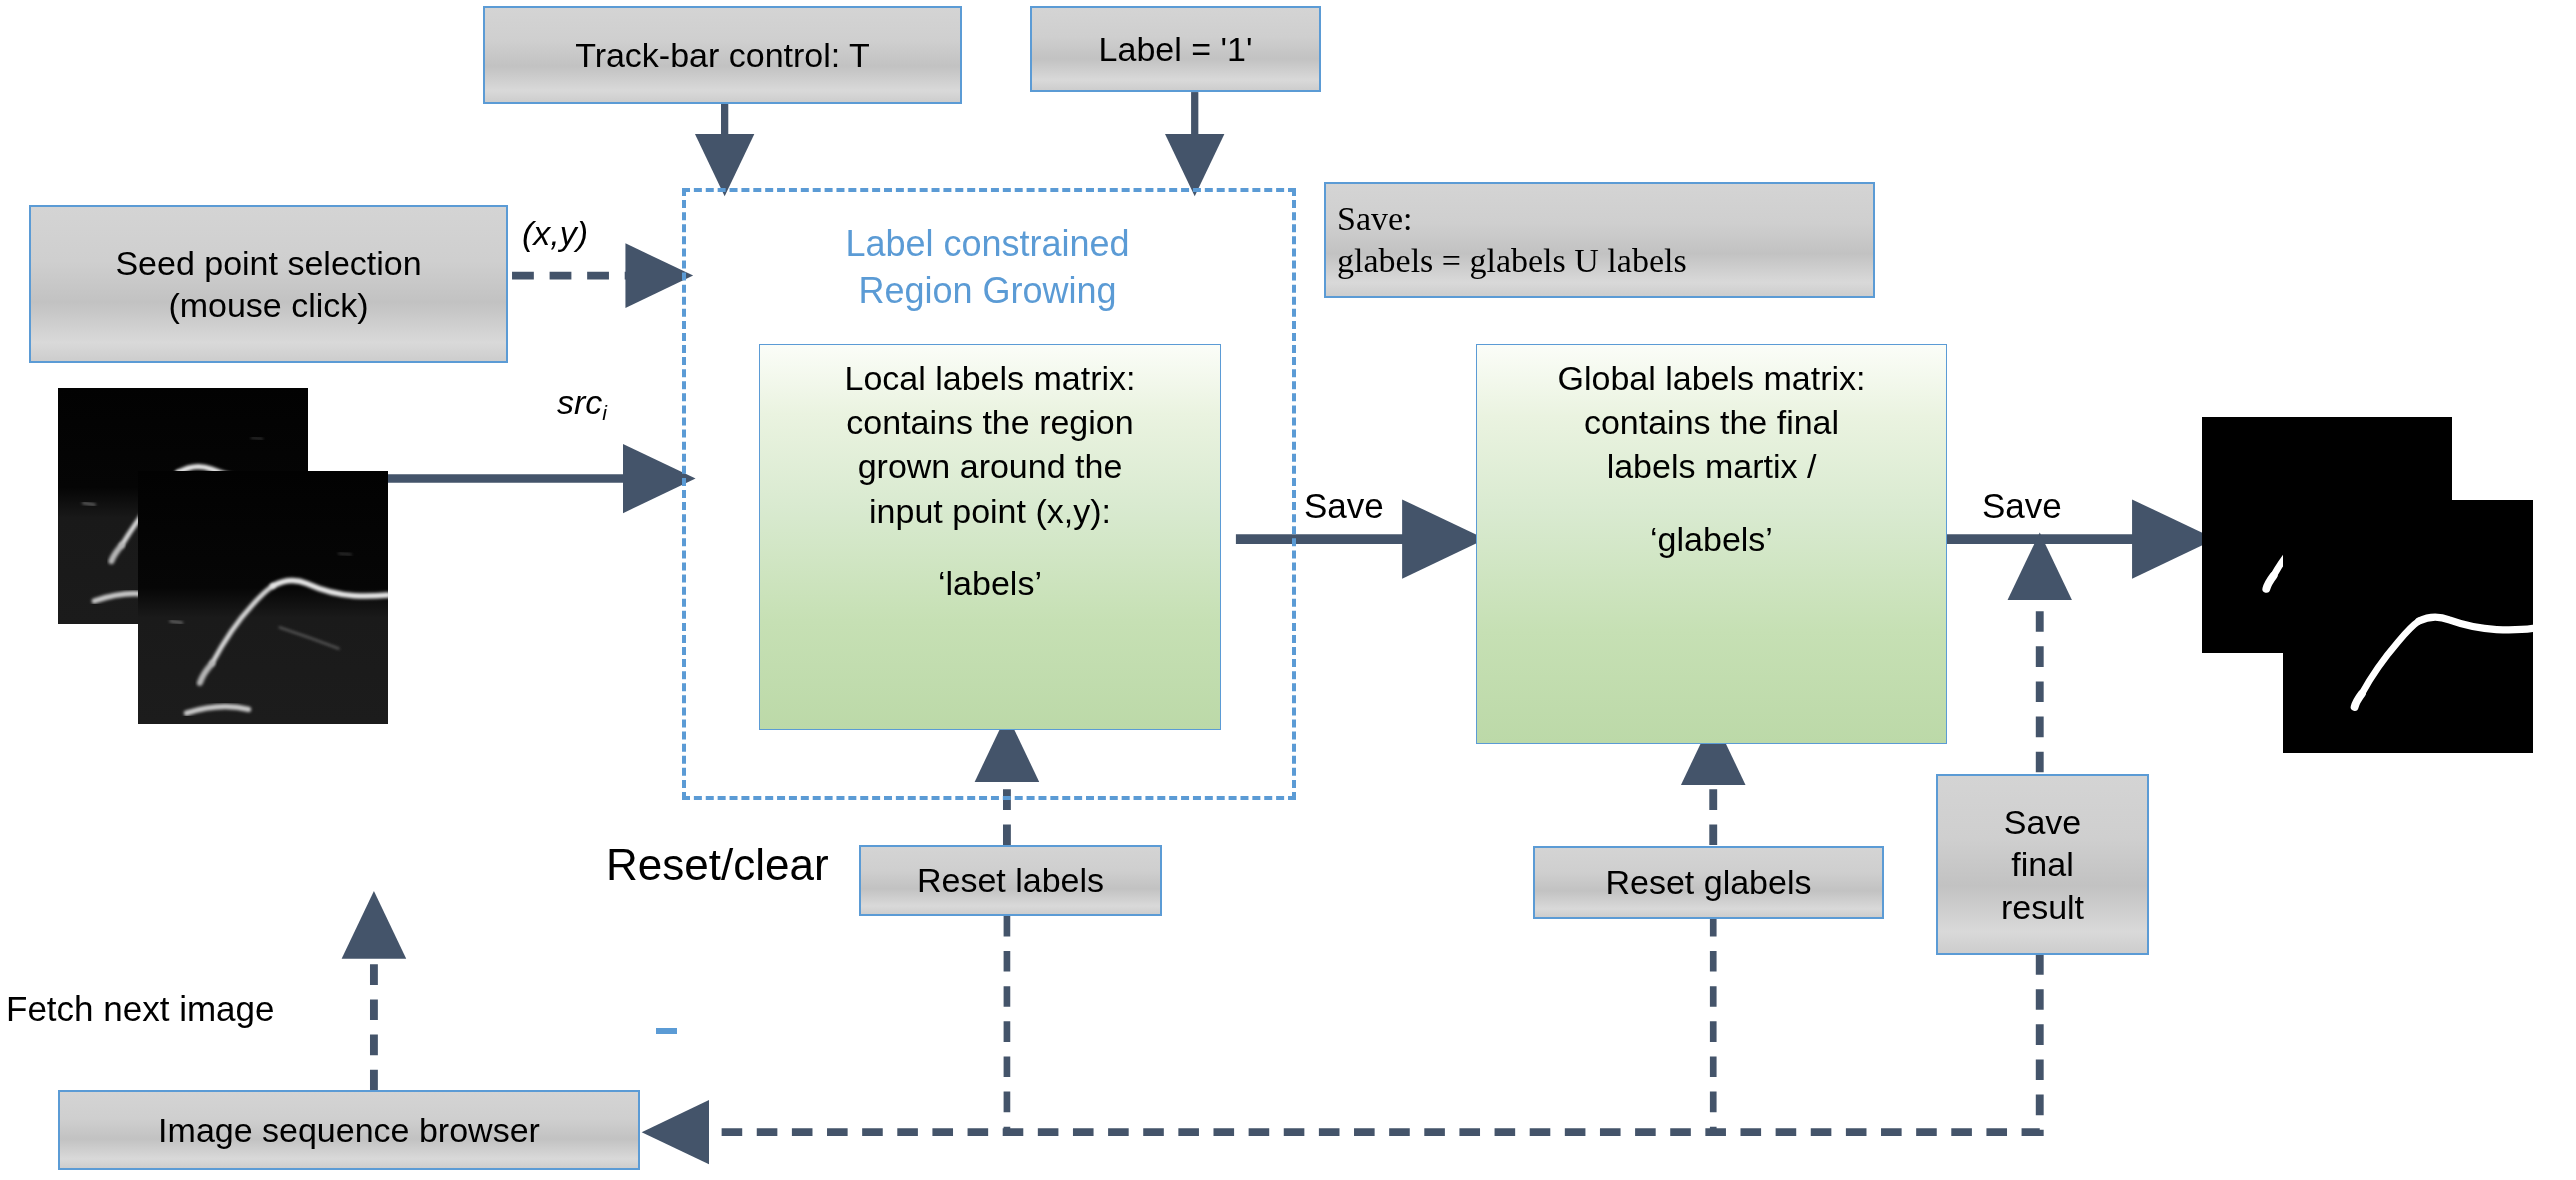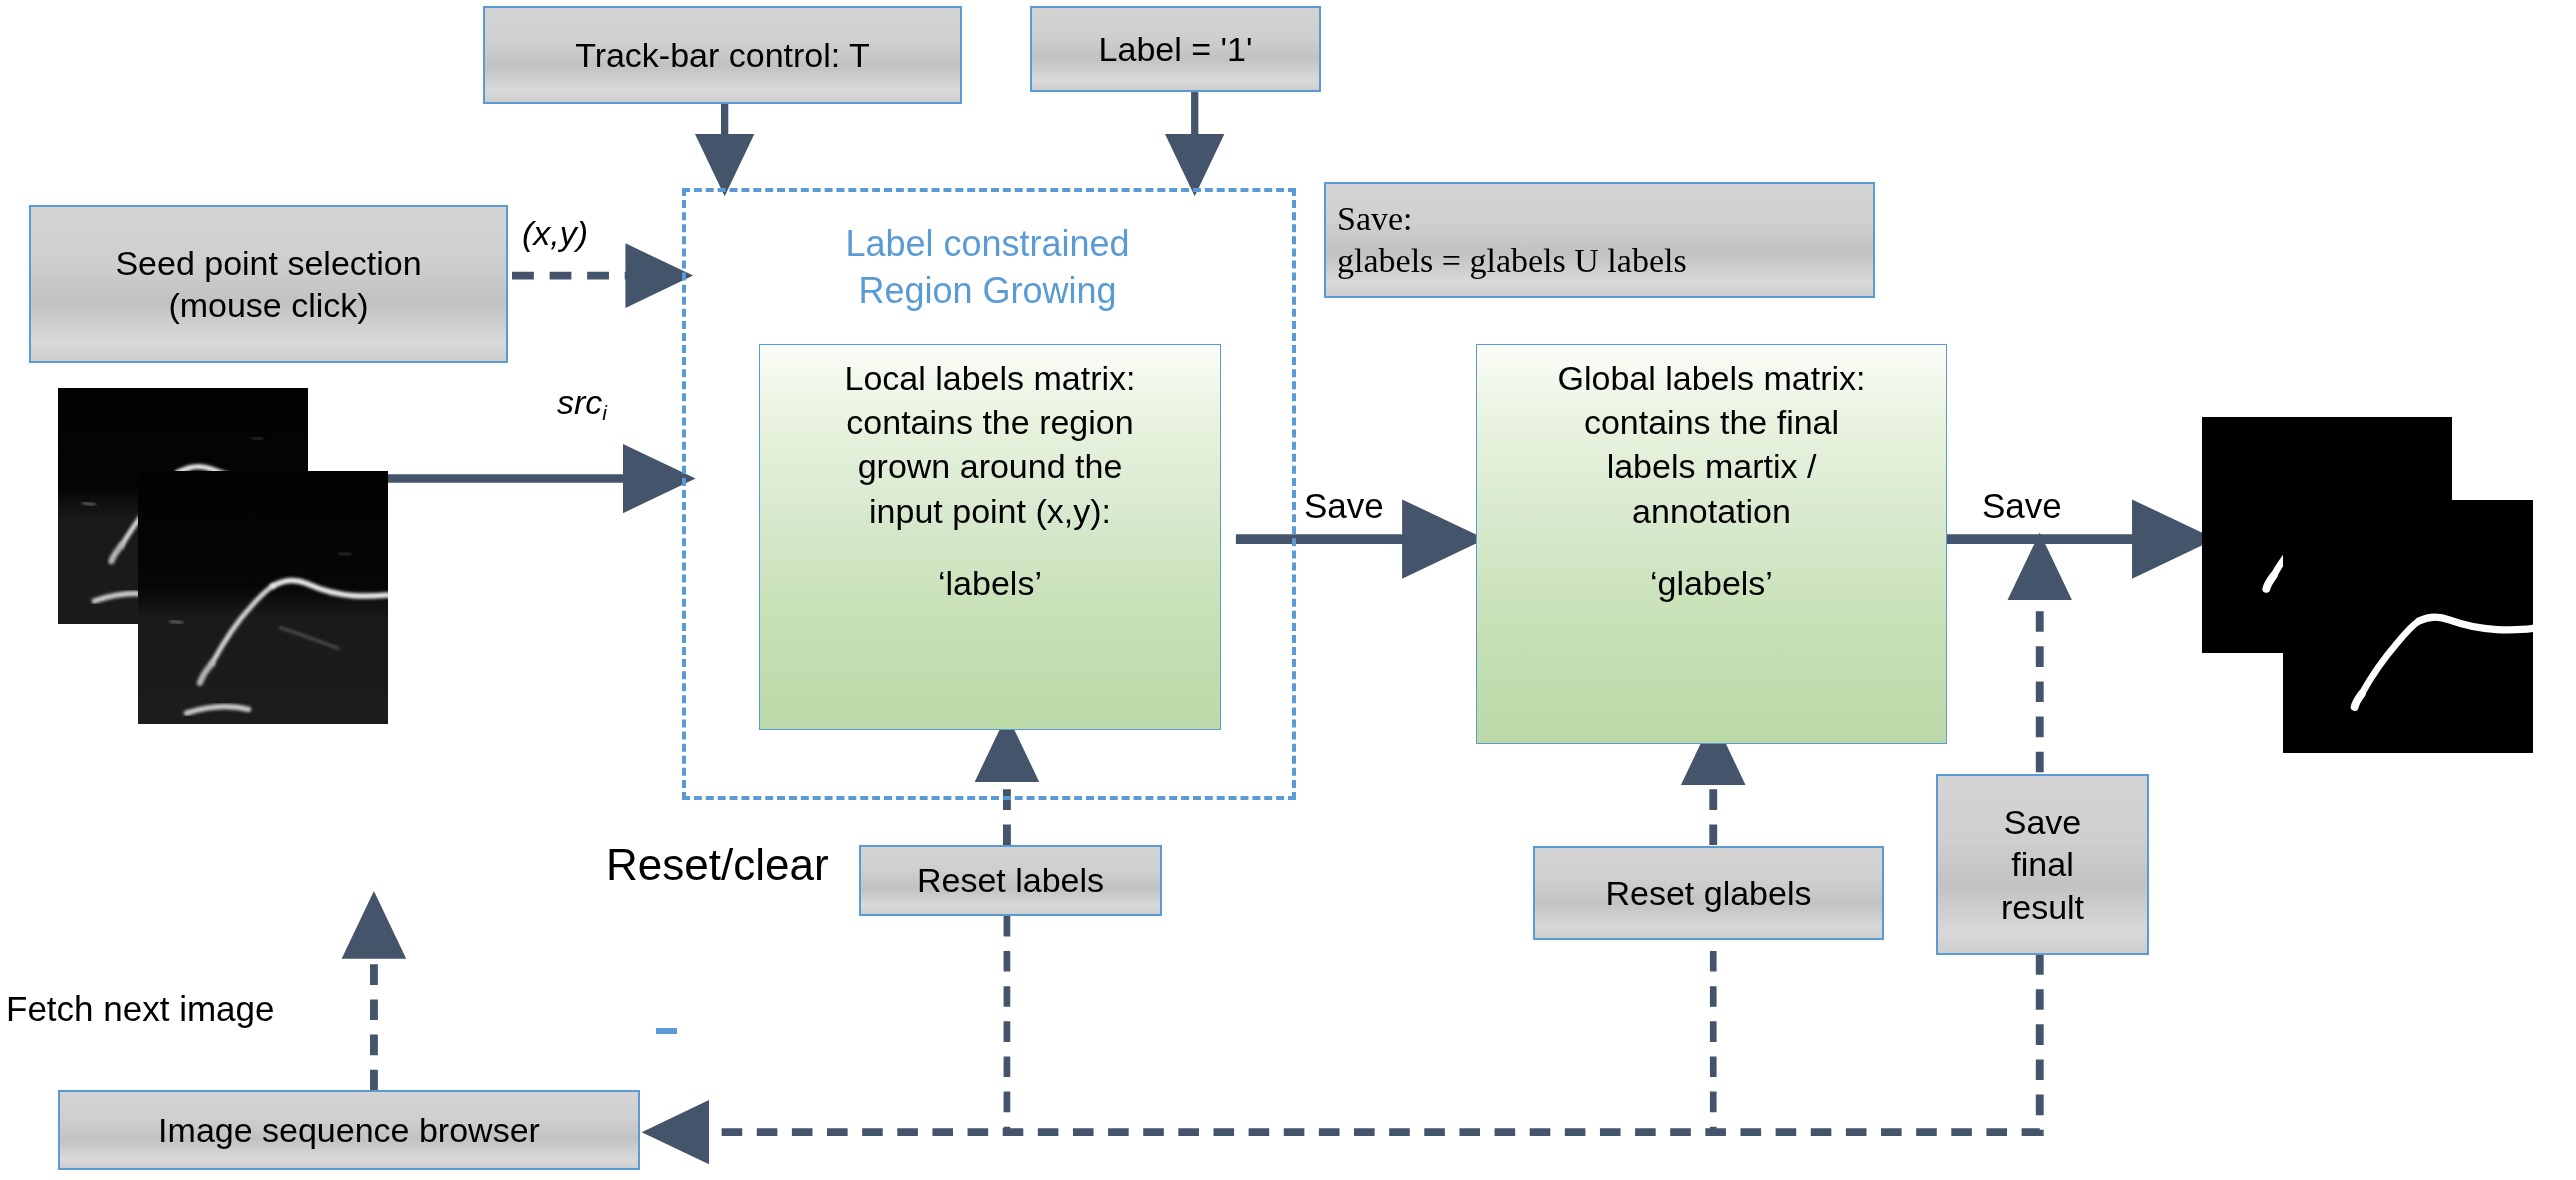--- a/index.html
+++ b/index.html
@@ -132,30 +132,29 @@
       <div>input point (x,y):</div>
     </div>
     <div class="tag">‘labels’</div>
   </div>
 
   <div class="greenbox" style="left:1467px;top:344px;width:471px;height:400px;font-size:34px;margin-left:9px;">
     <div class="body">
       <div>Global labels matrix:</div>
       <div>contains the final</div>
       <div>labels martix /</div>
-      <div>annotation</div>
     </div>
     <div class="tag">‘glabels’</div>
   </div>
 
   <div class="gbox" style="left:859px;top:845px;width:303px;height:71px;font-size:34px;">
     <span class="pad">Reset labels</span>
   </div>
 
-  <div class="gbox" style="left:1533px;top:846px;width:351px;height:94px;font-size:34px;">
+  <div class="gbox" style="left:1533px;top:846px;width:351px;height:73px;font-size:34px;">
     <span class="pad">Reset glabels</span>
   </div>
 
   <div class="gbox" style="left:1936px;top:774px;width:213px;height:181px;font-size:34px;">
     <span class="pad">
       <span>Save</span><br>
       <span>final</span><br>
       <span>result</span>
     </span>
   </div>

